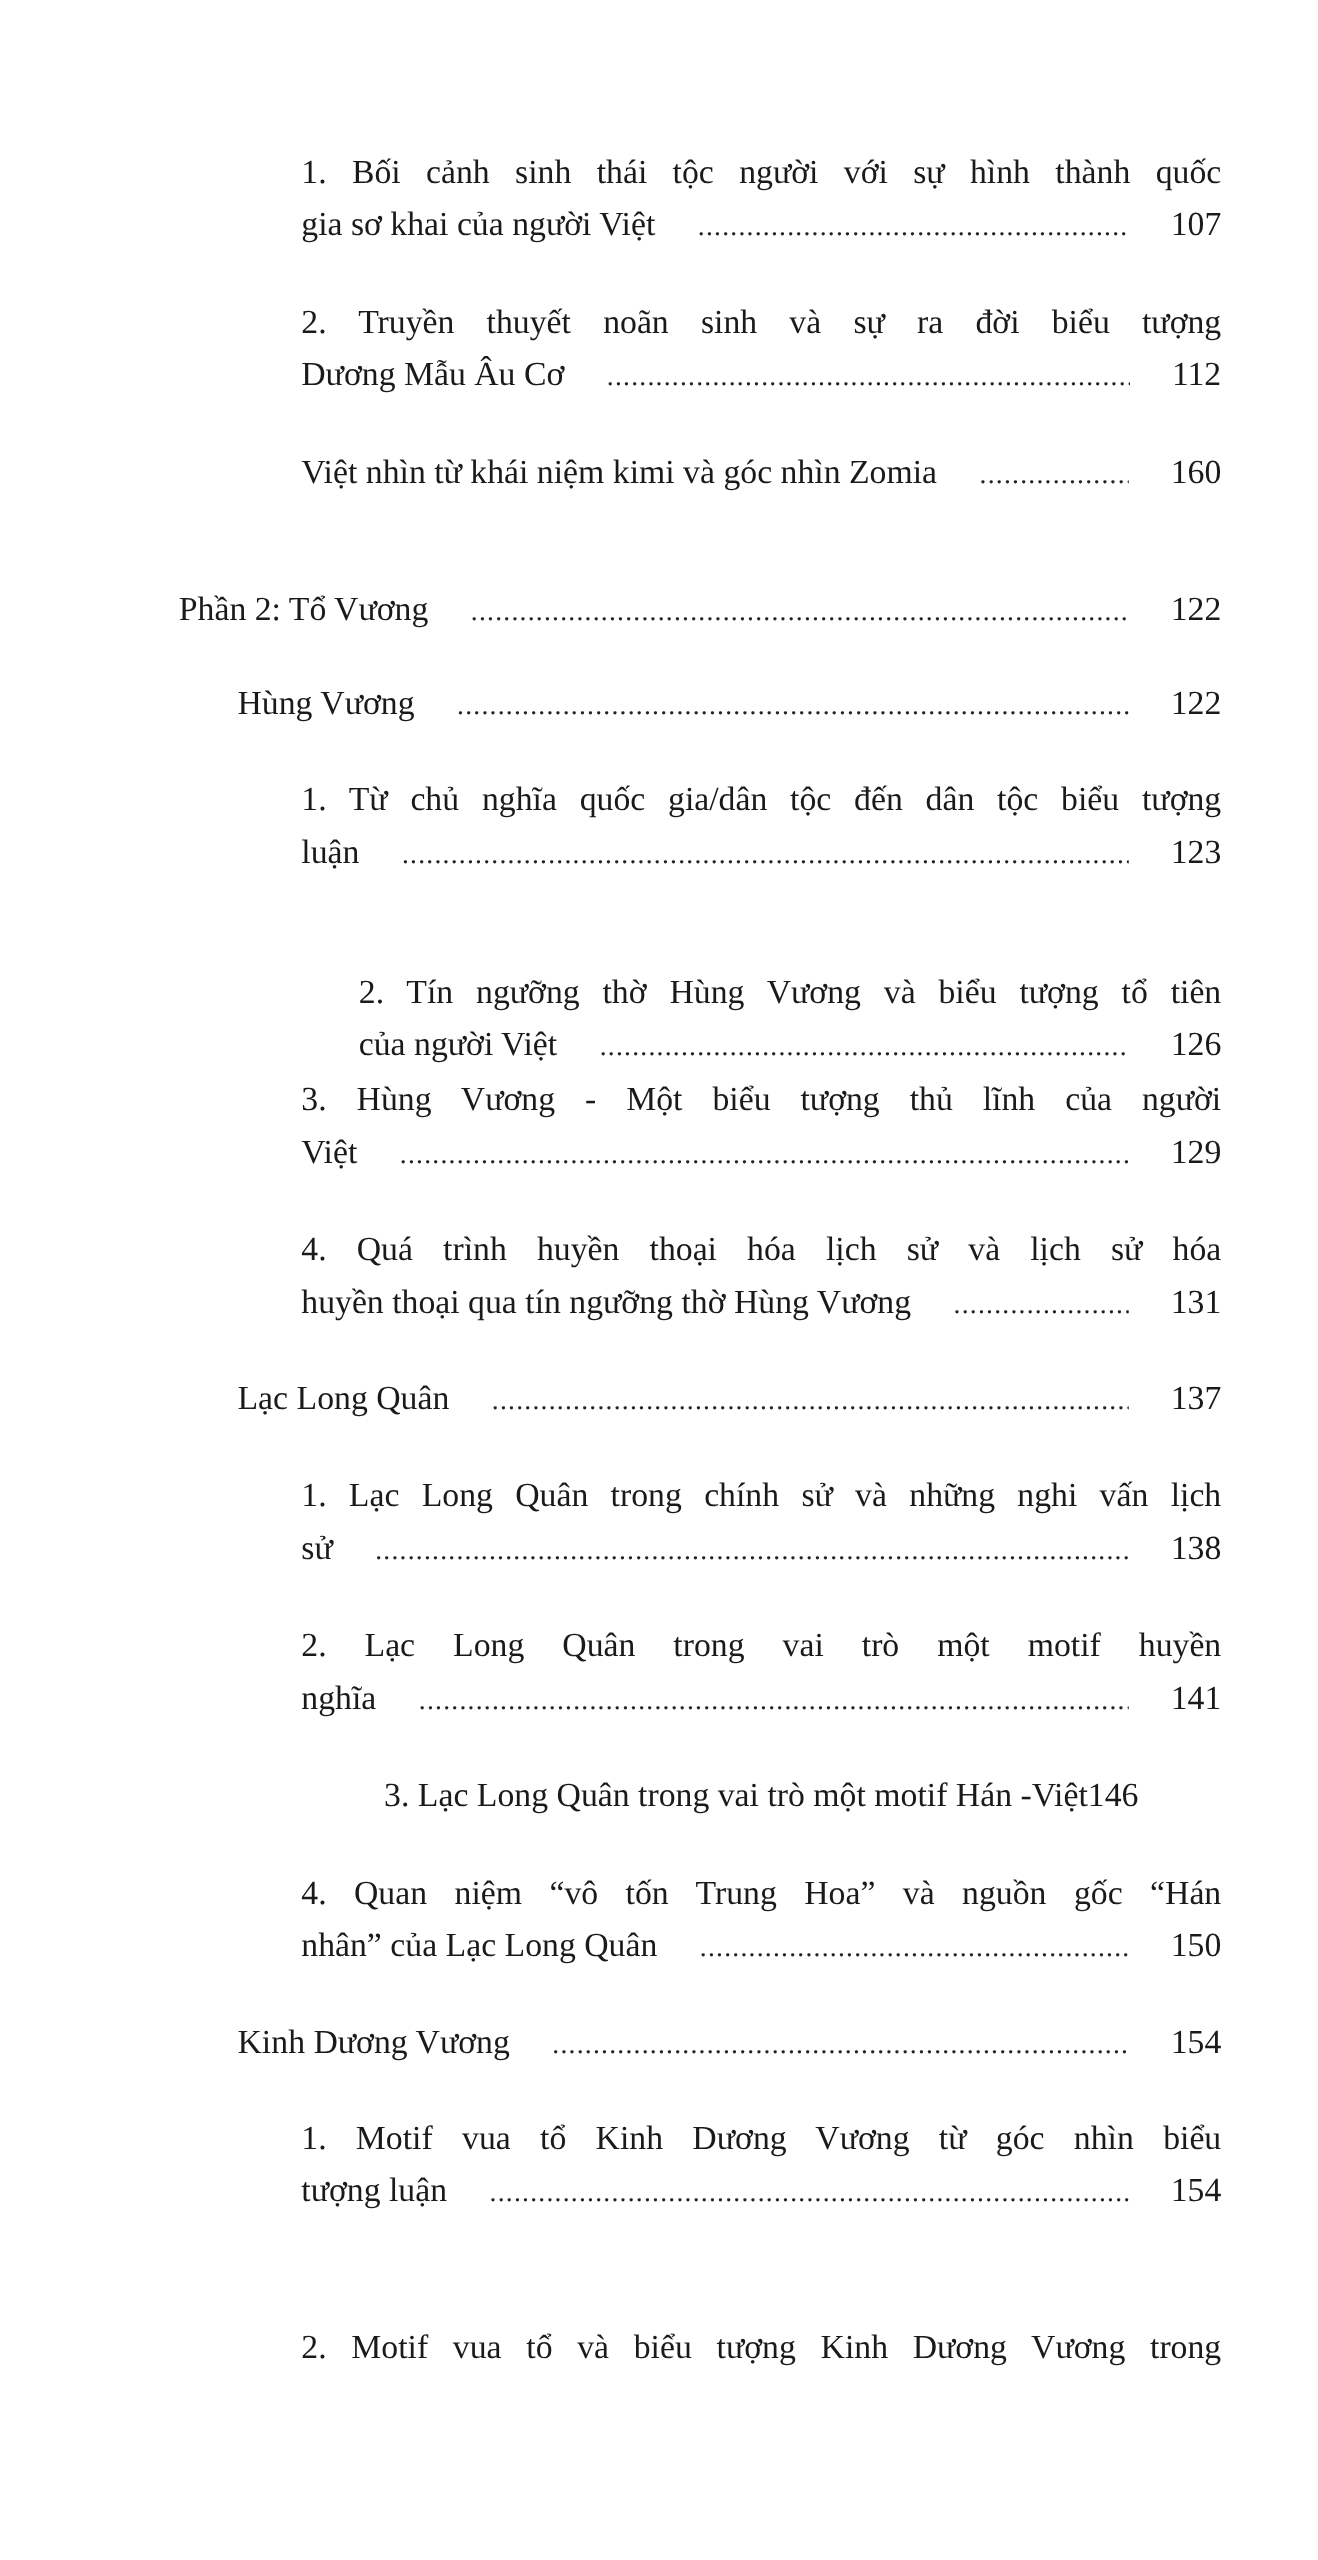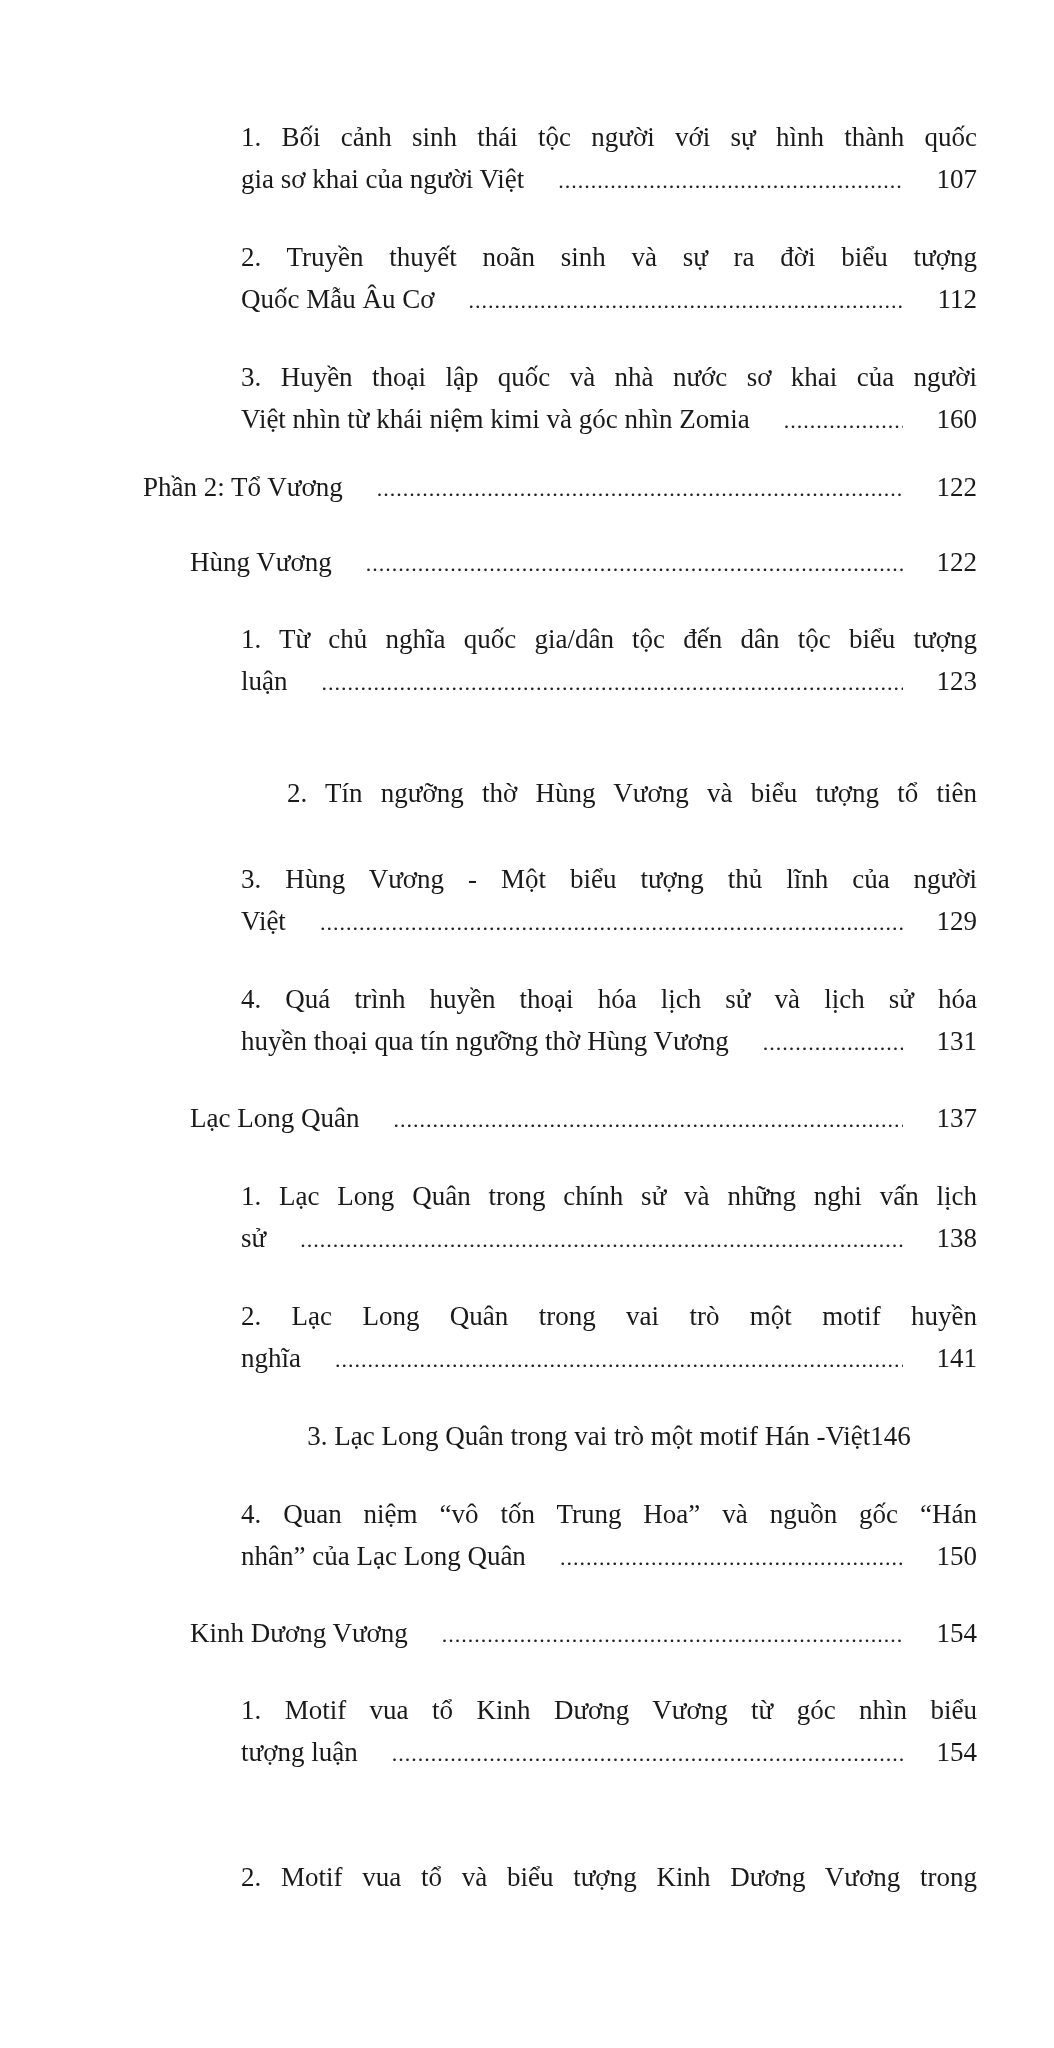--- a/index.html
+++ b/index.html
@@ -34,28 +34,27 @@
   <span class="leader-line">
     <span class="txt">gia sơ khai của người Việt</span>
     <span class="dots"></span>
     <span class="pg">107</span>
   </span>
 </div>
 
 <div class="entry lvl2" style="top:236px;">
   <span class="line justify">2. Truyền thuyết noãn sinh và sự ra đời biểu tượng</span>
   <span class="leader-line">
-    <span class="txt">Quốc Mẫu Âu Cơ</span>
+    <span class="txt">Dương Mẫu Âu Cơ</span>
     <span class="dots"></span>
     <span class="pg">112</span>
   </span>
 </div>
 
 <div class="entry lvl2" style="top:356px;">
-  <span class="line justify">3. Huyền thoại lập quốc và nhà nước sơ khai của người</span>
   <span class="leader-line">
     <span class="txt">Việt nhìn từ khái niệm kimi và góc nhìn Zomia</span>
     <span class="dots"></span>
     <span class="pg">160</span>
   </span>
 </div>
 
 <div class="entry lvl0" style="top:466px;">
   <span class="leader-line">
     <span class="txt">Phần 2: Tổ Vương</span>
@@ -76,20 +75,25 @@
   <span class="line justify">1. Từ chủ nghĩa quốc gia/dân tộc đến dân tộc biểu tượng</span>
   <span class="leader-line">
     <span class="txt">luận</span>
     <span class="dots"></span>
     <span class="pg">123</span>
   </span>
 </div>
 
 <div class="entry lvl2" style="top:772px;margin-left:46px;">
   <span class="line justify">2. Tín ngưỡng thờ Hùng Vương và biểu tượng tổ tiên</span>
+  <span class="leader-line">
+    <span class="txt">của người Việt</span>
+    <span class="dots"></span>
+    <span class="pg">126</span>
+  </span>
 </div>
 
 <div class="entry lvl2" style="top:858px;">
   <span class="line justify">3. Hùng Vương - Một biểu tượng thủ lĩnh của người</span>
   <span class="leader-line">
     <span class="txt">Việt</span>
     <span class="dots"></span>
     <span class="pg">129</span>
   </span>
 </div>

